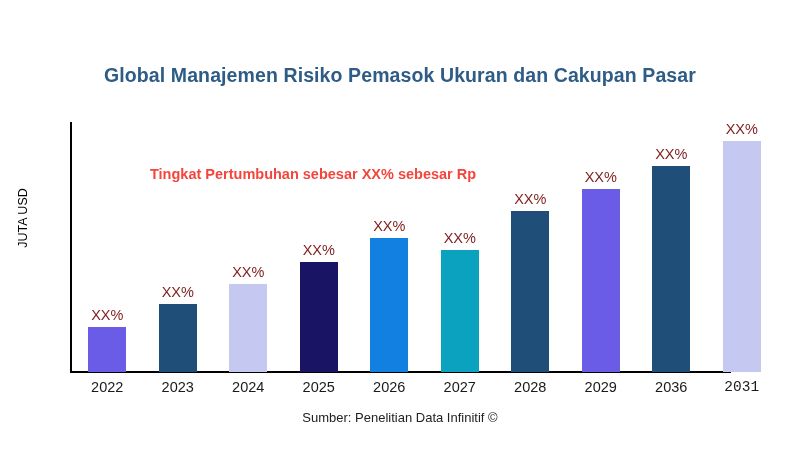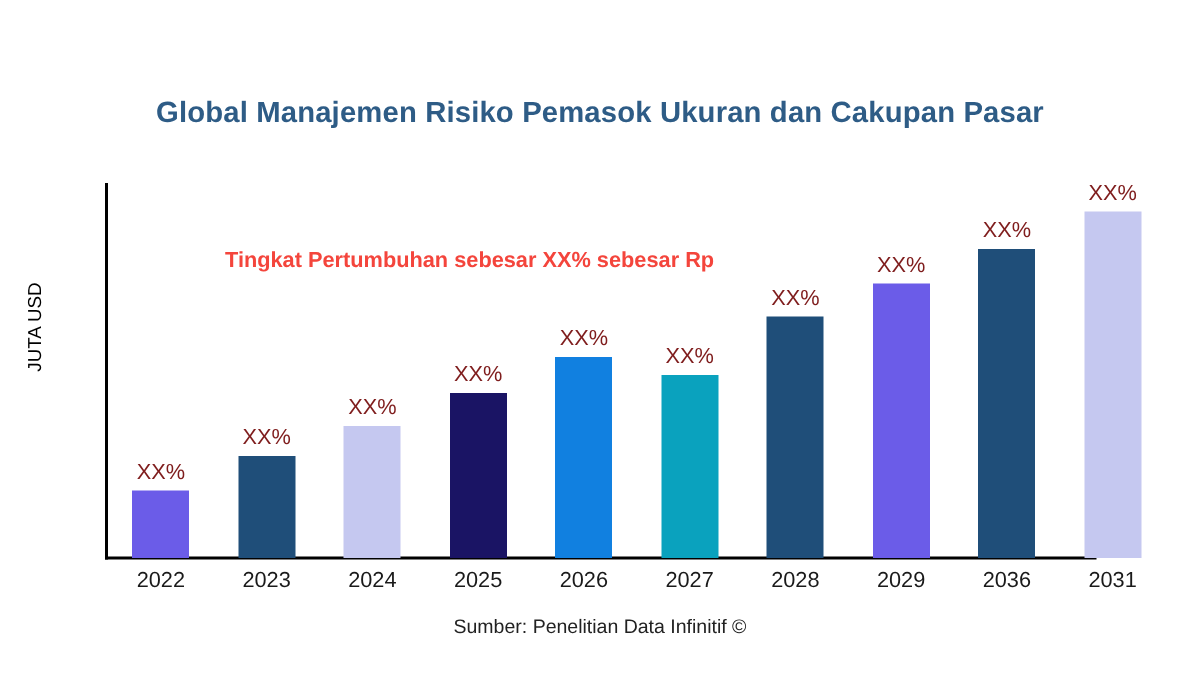--- a/index.html
+++ b/index.html
@@ -186,14 +186,14 @@
   <div id="growth-annotation">Tingkat Pertumbuhan sebesar XX% sebesar Rp</div>
 <div class="tick-label" style="left: 77.25px; width: 60px;">2022</div>
     <div class="tick-label" style="left: 147.75px; width: 60px;">2023</div>
     <div class="tick-label" style="left: 218.25px; width: 60px;">2024</div>
     <div class="tick-label" style="left: 288.75px; width: 60px;">2025</div>
     <div class="tick-label" style="left: 359.25px; width: 60px;">2026</div>
     <div class="tick-label" style="left: 429.75px; width: 60px;">2027</div>
     <div class="tick-label" style="left: 500.25px; width: 60px;">2028</div>
     <div class="tick-label" style="left: 570.75px; width: 60px;">2029</div>
     <div class="tick-label" style="left: 641.25px; width: 60px;">2036</div>
-    <div class="tick-label" style="left: 711.75px; width: 60px;">2031</div>
+    <div class="tick-label" style="left: 711.75px; width: 60px; font-family: Liberation Mono, monospace;">2031</div>
   </div>
 
 </body></html>

